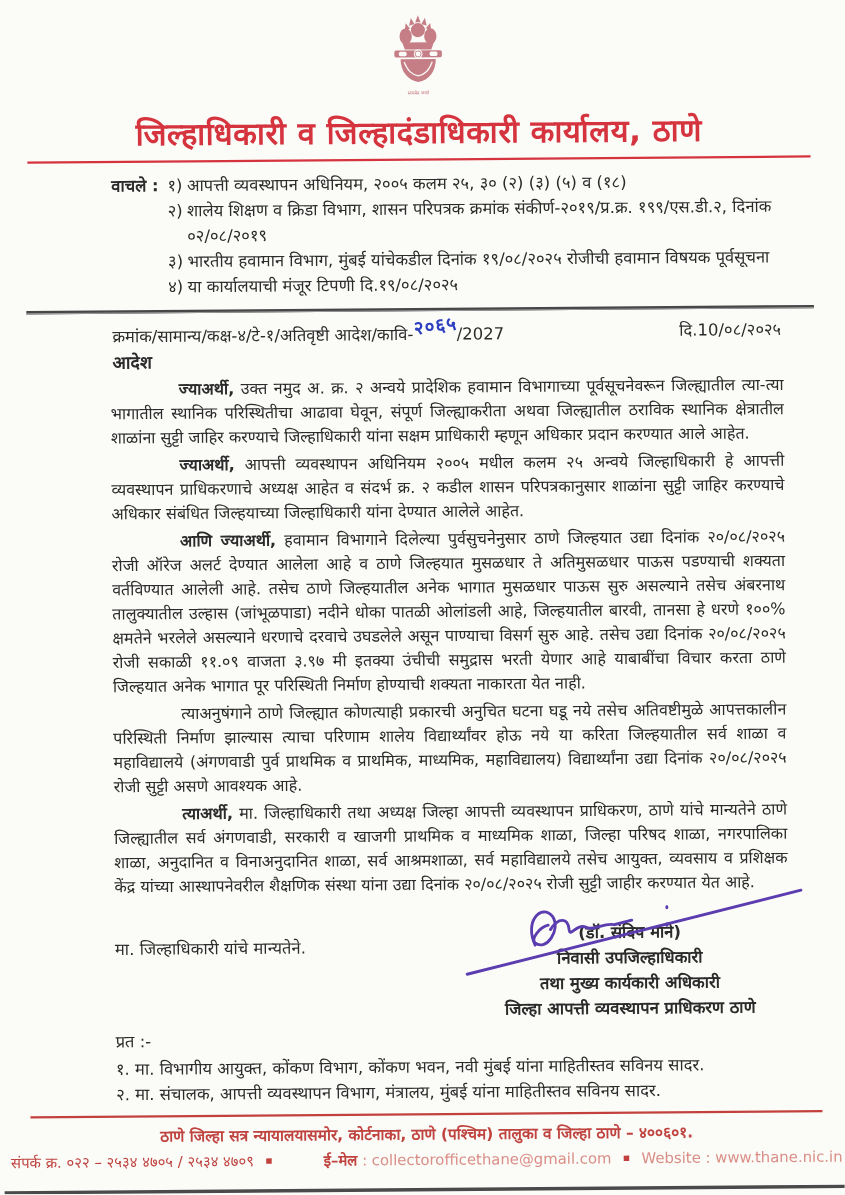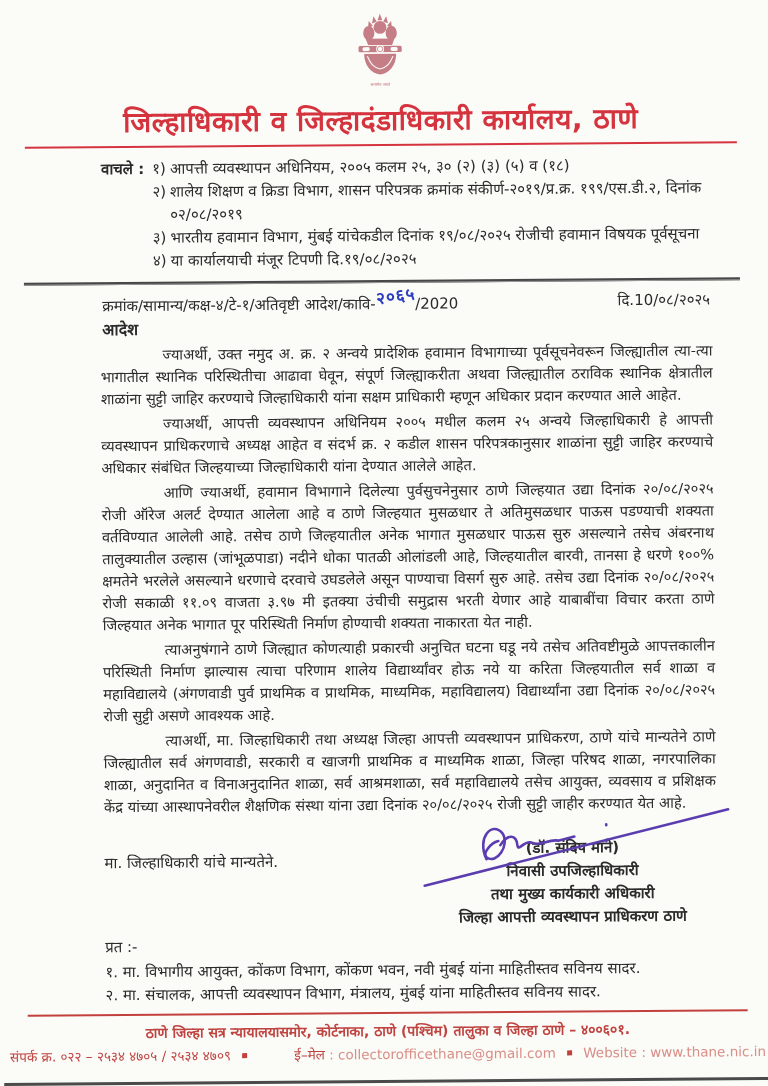--- a/index.html
+++ b/index.html
@@ -35,41 +35,41 @@
   .ref-left { white-space:nowrap; }
   .handwritten {
     display:inline-block; color:#2b3fc0; font-size:17px; font-weight:bold;
     transform:translateY(-7px) rotate(-7deg); letter-spacing:1px;
   }
   .order-heading { margin:2px 0 0 104px; font-weight:bold; font-size:16px; }
 
   
   .paras { margin:4px 54px 0 102px; font-size:14.6px; line-height:22px; text-align:justify; }
   .para { text-indent:62px; margin-bottom:3px; }
-  .lead { font-weight:normal; }
+  .lead { font-weight:bold; }
 
   
   .sign-area { position:relative; height:108px; margin:8px 54px 0 102px; }
   .approval-note { position:absolute; left:0; top:26px; font-size:15px; }
   .signatory { position:absolute; right:-6px; top:14px; width:300px; text-align:center;
                font-weight:bold; font-size:15px; line-height:23px; }
   .signature-svg { position:absolute; right:-20px; top:-26px; width:320px; height:96px; pointer-events:none; }
 
   
   .copies { margin:2px 54px 0 102px; font-size:15px; line-height:23px; }
   .copies-label { margin-bottom:2px; }
   .copies-item { }
 
   
   .footer { position:absolute; left:0; right:0; bottom:0; height:74px; }
   .footer-rule { height:2px; background:#c2413c; margin:0 24px; }
   .footer-address { text-align:center; color:#bf4440; font-weight:bold; font-size:14px; margin-top:7px; }
   .footer-contact { text-align:center; color:#bf4440; font-size:13.5px; margin-top:5px; }
   .footer-contact .bullet { color:#c2413c; font-size:10px; vertical-align:2px; margin:0 6px; }
-  .footer-contact .strong { font-weight:normal;margin-left:36px; }
+  .footer-contact .strong { font-weight:bold;margin-left:36px; }
   .footer-contact .light { color:#d98e86; }
   .bottom-edge-bar { position:absolute; left:0; right:0; bottom:3px; height:3px; background:#4a4a4a; }
 
   .emblem-motto { font-size:5px; fill:#bf6a72; }
 </style>
 </head>
 <body>
 
 <div class="page">
   <div class="tilt">
@@ -125,21 +125,21 @@
           <span class="read-num">४)</span>
           <span class="read-text">या कार्यालयाची मंजूर टिपणी दि.१९/०८/२०२५</span>
         </div>
       </div>
     </div>
 
     <div class="separator-line"></div>
 
     <div class="ref-row">
       <div class="ref-left">
-        <span>क्रमांक/सामान्य/कक्ष-४/टे-१/अतिवृष्टी आदेश/कावि-</span><span class="handwritten">२०६५</span><span>/2020</span>
+        <span>क्रमांक/सामान्य/कक्ष-४/टे-१/अतिवृष्टी आदेश/कावि-</span><span class="handwritten">२०६५</span><span>/2027</span>
       </div>
       <div class="ref-date">दि.10/०८/२०२५</div>
     </div>
 
     <div class="order-heading">आदेश</div>
 
     <div class="paras">
       <p class="para"><span class="lead">ज्याअर्थी,</span><span> उक्त नमुद अ. क्र. २ अन्वये प्रादेशिक हवामान विभागाच्या पूर्वसूचनेवरून जिल्ह्यातील त्या-त्या भागातील स्थानिक परिस्थितीचा आढावा घेवून, संपूर्ण जिल्ह्याकरीता अथवा जिल्ह्यातील ठराविक स्थानिक क्षेत्रातील शाळांना सुट्टी जाहिर करण्याचे जिल्हाधिकारी यांना सक्षम प्राधिकारी म्हणून अधिकार प्रदान करण्यात आले आहेत.</span></p>
       <p class="para"><span class="lead">ज्याअर्थी,</span><span> आपत्ती व्यवस्थापन अधिनियम २००५ मधील कलम २५ अन्वये जिल्हाधिकारी हे आपत्ती व्यवस्थापन प्राधिकरणाचे अध्यक्ष आहेत व संदर्भ क्र. २ कडील शासन परिपत्रकानुसार शाळांना सुट्टी जाहिर करण्याचे अधिकार संबंधित जिल्हयाच्या जिल्हाधिकारी यांना देण्यात आलेले आहेत.</span></p>
       <p class="para"><span class="lead">आणि ज्याअर्थी,</span><span> हवामान विभागाने दिलेल्या पुर्वसुचनेनुसार ठाणे जिल्हयात उद्या दिनांक २०/०८/२०२५ रोजी ऑरेज अलर्ट देण्यात आलेला आहे व ठाणे जिल्हयात मुसळधार ते अतिमुसळधार पाऊस पडण्याची शक्यता वर्तविण्यात आलेली आहे. तसेच ठाणे जिल्हयातील अनेक भागात मुसळधार पाऊस सुरु असल्याने तसेच अंबरनाथ तालुक्यातील उल्हास (जांभूळपाडा) नदीने धोका पातळी ओलांडली आहे, जिल्हयातील बारवी, तानसा हे धरणे १००% क्षमतेने भरलेले असल्याने धरणाचे दरवाचे उघडलेले असून पाण्याचा विसर्ग सुरु आहे. तसेच उद्या दिनांक २०/०८/२०२५ रोजी सकाळी ११.०९ वाजता ३.९७ मी इतक्या उंचीची समुद्रास भरती येणार आहे याबाबींचा विचार करता  ठाणे जिल्हयात अनेक भागात पूर परिस्थिती निर्माण होण्याची शक्यता नाकारता येत नाही.</span></p>

